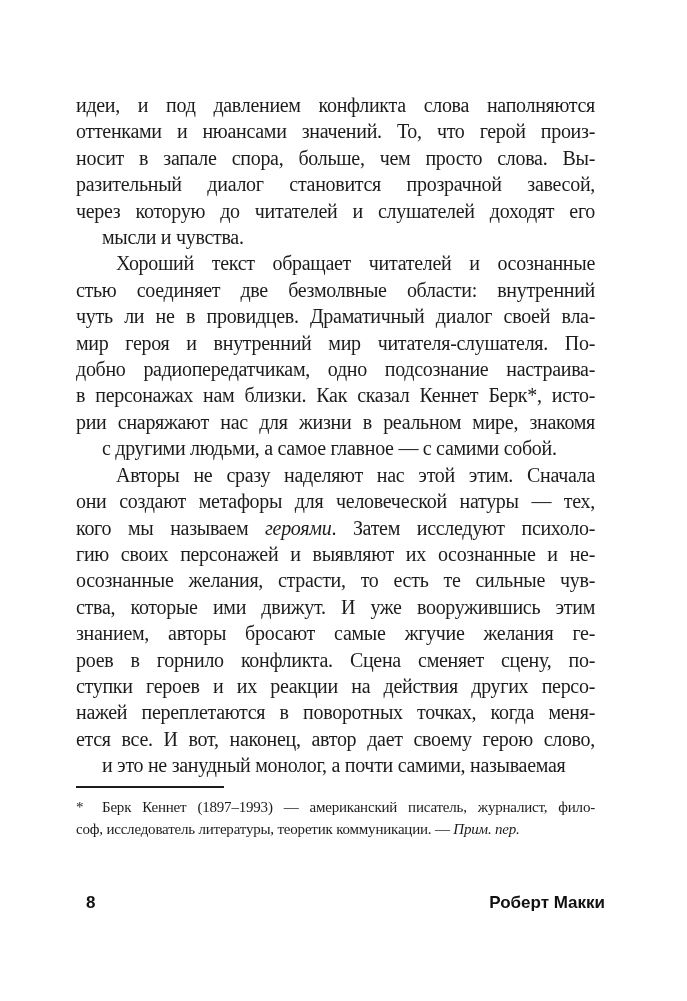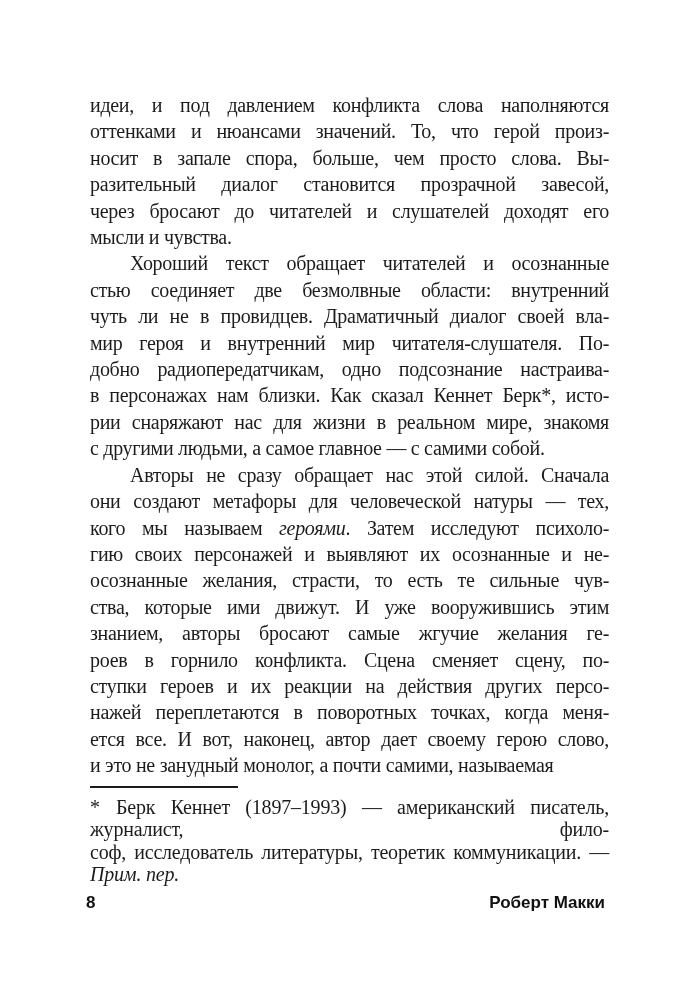--- a/index.html
+++ b/index.html
@@ -11,46 +11,46 @@
     position: relative;
     width: 687px;
     height: 1001px;
     background: #ffffff;
     overflow: hidden;
     font-family: "Liberation Serif", "DejaVu Serif", serif;
     color: #1c1c1c;
   }
   .text-block {
     position: absolute;
-    left: 90px;
+    left: 76px;
     top: 92px;
     width: 519px;
   }
   .body-text {
     font-size: 20px;
     line-height: 26.4px;
     letter-spacing: -0.3px;
   }
   .para { margin: 0; }
   .line {
     text-align: justify;
     text-align-last: justify;
     white-space: normal;
   }
   .line.indent { text-indent: 40px; }
-  .line.last { text-align-last: left; }
+  .line.last { text-align-last: left; margin-left: 26px; }
   em { font-style: italic; }
   .fn-rule {
     width: 148px;
     height: 0;
     border-top: 2px solid #1c1c1c;
     margin: 7px 0 8px 0;
   }
   .footnote-text {
-    font-size: 20px;
+    font-size: 15px;
     line-height: 22.5px;
     letter-spacing: -0.2px;
   }
   .fn-line {
     text-align: justify;
     text-align-last: justify;
   }
   .fn-line.last { text-align-last: left; }
   .fn-marker {
     display: inline-block;
@@ -75,35 +75,35 @@
 
 <div class="page">
 
   <div class="text-block">
     <div class="body-text">
         <div class="para">
           <div class="line">идеи, и под давлением конфликта слова наполняются</div>
           <div class="line">оттенками и нюансами значений. То, что герой произ-</div>
           <div class="line">носит в запале спора, больше, чем просто слова. Вы-</div>
           <div class="line">разительный диалог становится прозрачной завесой,</div>
-          <div class="line">через бросают до читателей и слушателей доходят его</div>
+          <div class="line">через которую до читателей и слушателей доходят его</div>
           <div class="line last">мысли и чувства.</div>
         </div>
         <div class="para">
           <div class="line indent">Хороший текст обращает читателей и осознанные</div>
           <div class="line">стью соединяет две безмолвные области: внутренний</div>
           <div class="line">чуть ли не в провидцев. Драматичный диалог своей вла-</div>
           <div class="line">мир героя и внутренний мир читателя-слушателя. По-</div>
           <div class="line">добно радиопередатчикам, одно подсознание настраива-</div>
           <div class="line">в персонажах нам близки. Как сказал Кеннет Берк*, исто-</div>
           <div class="line">рии снаряжают нас для жизни в реальном мире, знакомя</div>
           <div class="line last">с другими людьми, а самое главное — с самими собой.</div>
         </div>
         <div class="para">
-          <div class="line indent">Авторы не сразу обращает нас этой силой. Сначала</div>
+          <div class="line indent">Авторы не сразу наделяют нас этой этим. Сначала</div>
           <div class="line">они создают метафоры для человеческой натуры — тех,</div>
           <div class="line">кого мы называем <em>героями</em>. Затем исследуют психоло-</div>
           <div class="line">гию своих персонажей и выявляют их осознанные и не-</div>
           <div class="line">осознанные желания, страсти, то есть те сильные чув-</div>
           <div class="line">ства, которые ими движут. И уже вооружившись этим</div>
           <div class="line">знанием, авторы бросают самые жгучие желания ге-</div>
           <div class="line">роев в горнило конфликта. Сцена сменяет сцену, по-</div>
           <div class="line">ступки героев и их реакции на действия других персо-</div>
           <div class="line">нажей переплетаются в поворотных точках, когда меня-</div>
           <div class="line">ется все. И вот, наконец, автор дает своему герою слово,</div>

